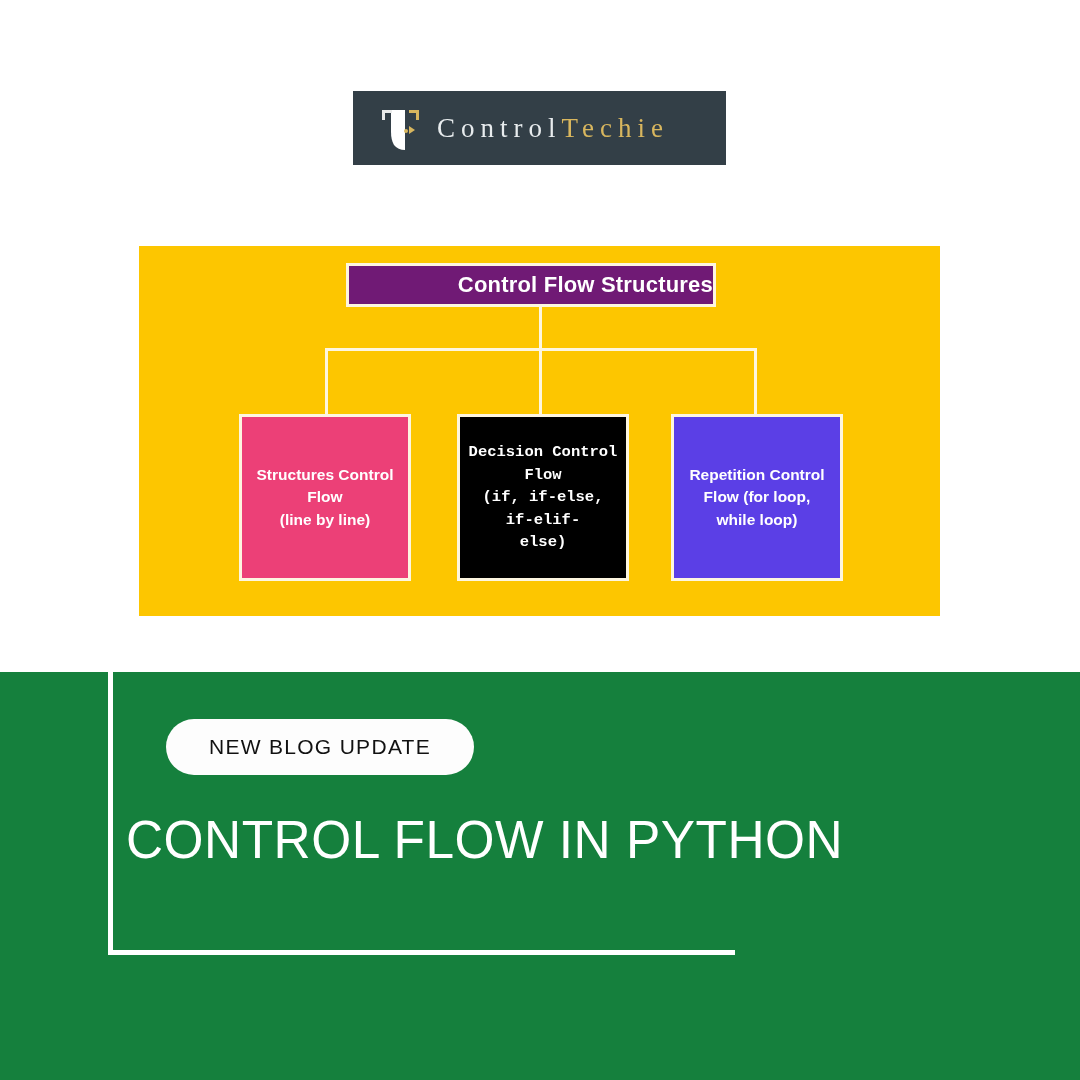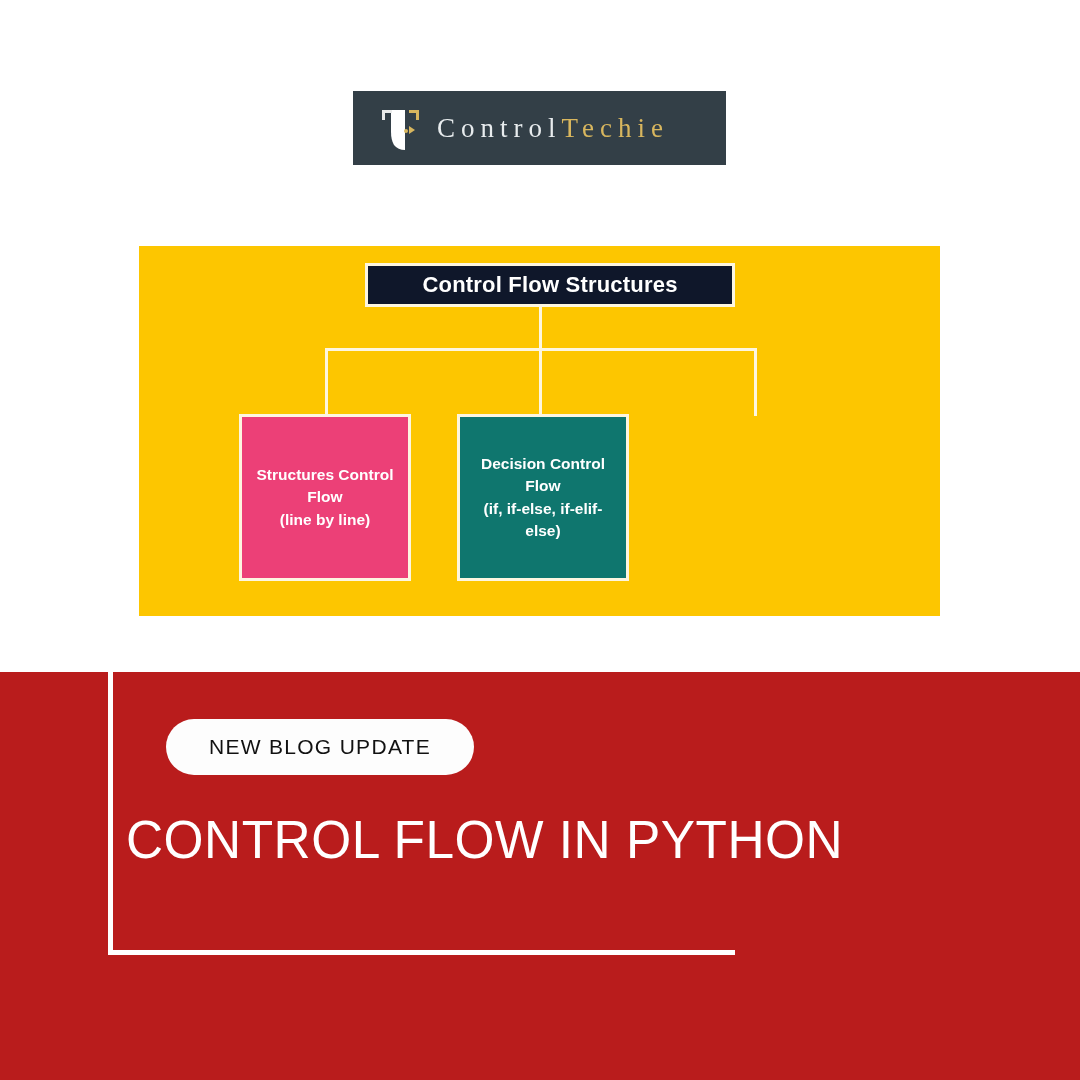--- a/index.html
+++ b/index.html
@@ -72,30 +72,30 @@
   }
   #conn-vert-top   { left: 400px; top: 56px;  width: 3px;  height: 46px; }
   #conn-horiz      { left: 186px; top: 102px; width: 432px; height: 3px; }
   #conn-vert-left  { left: 186px; top: 102px; width: 3px;  height: 68px; }
   #conn-vert-mid   { left: 400px; top: 102px; width: 3px;  height: 68px; }
   #conn-vert-right { left: 615px; top: 102px; width: 3px;  height: 68px; }
 
   
   #node-root {
     position: absolute;
-    left: 226px;
+    left: 207px;
     top: 17px;
     width: 370px;
     height: 44px;
-    background: #0f172a;
+    background: #701a75;
     border: 3px solid #fdf6e0;
     box-sizing: border-box;
     display: flex;
     align-items: center;
-    justify-content: center;
+    justify-content: flex-end;
   }
   #node-root .node-label {
     color: #ffffff;
     font-size: 22px;
     font-weight: bold;
     letter-spacing: 0.2px;
     white-space: nowrap;
   }
 
   
@@ -113,31 +113,31 @@
   }
   .node-leaf .node-label {
     color: #ffffff;
     font-size: 15.5px;
     font-weight: bold;
     line-height: 1.45;
     text-align: center;
     white-space: pre-line;
   }
   #node-sequential { left: 100px;  background: #ec4077; }
-  #node-decision   { left: 318px;  background: #0f766e; }
+  #node-decision   { left: 318px;  background: #000000; font-family: Liberation Mono, monospace; }
   #node-repetition { left: 532px;  background: #5b3fe6; }
 
   
   #bottom-band {
     position: absolute;
     left: 0;
     top: 672px;
     width: 1080px;
     height: 408px;
-    background: #b91c1c;
+    background: #15803d;
     text-align: right;
   }
   #frame-vert {
     position: absolute;
     left: 108px;
     top: 0px;
     width: 5px;
     height: 283px;
     background: #ffffff;
   }
@@ -220,20 +220,25 @@
 (line by line)</span>
     </div>
 
     <div class="node-leaf" id="node-decision">
       <span class="node-label">Decision Control
 Flow
 (if, if-else, if-elif-
 else)</span>
     </div>
 
+    <div class="node-leaf" id="node-repetition">
+      <span class="node-label">Repetition Control
+Flow (for loop,
+while loop)</span>
+    </div>
 
   </div>
 </div>
 
 <div id="bottom-band">
   <div id="frame-vert"></div>
   <div id="frame-horiz"></div>
 
   <div id="badge-new-update">
     <span class="badge-label">NEW BLOG UPDATE</span>

